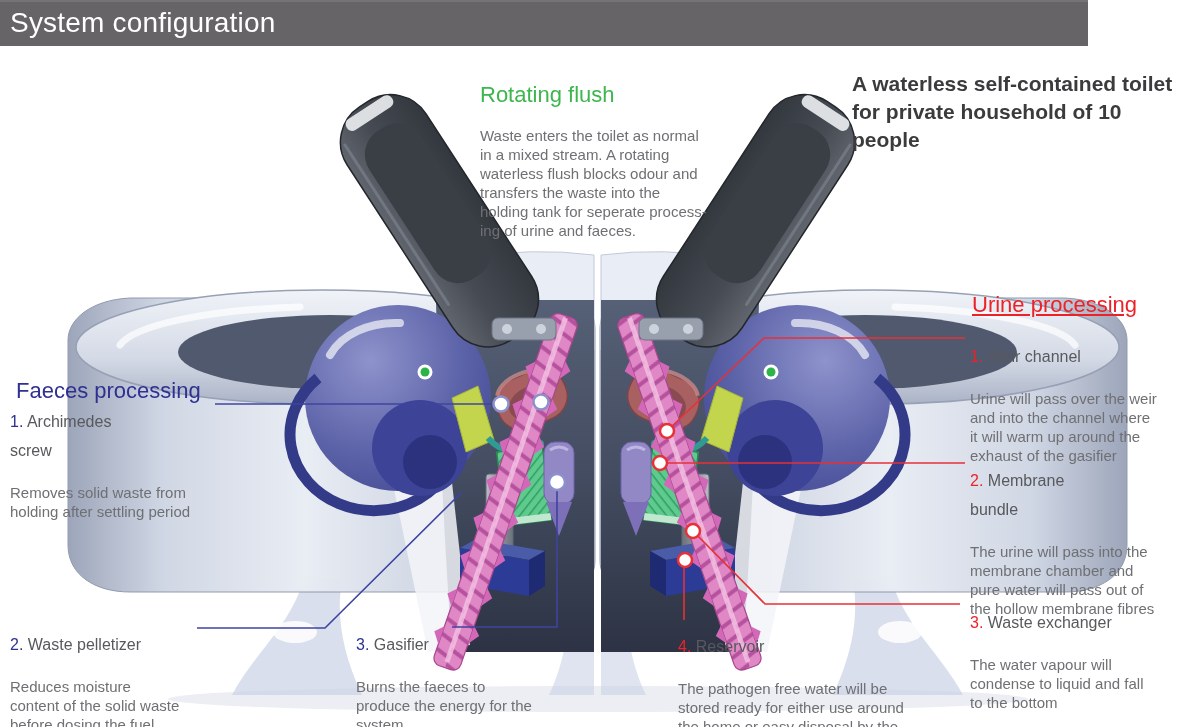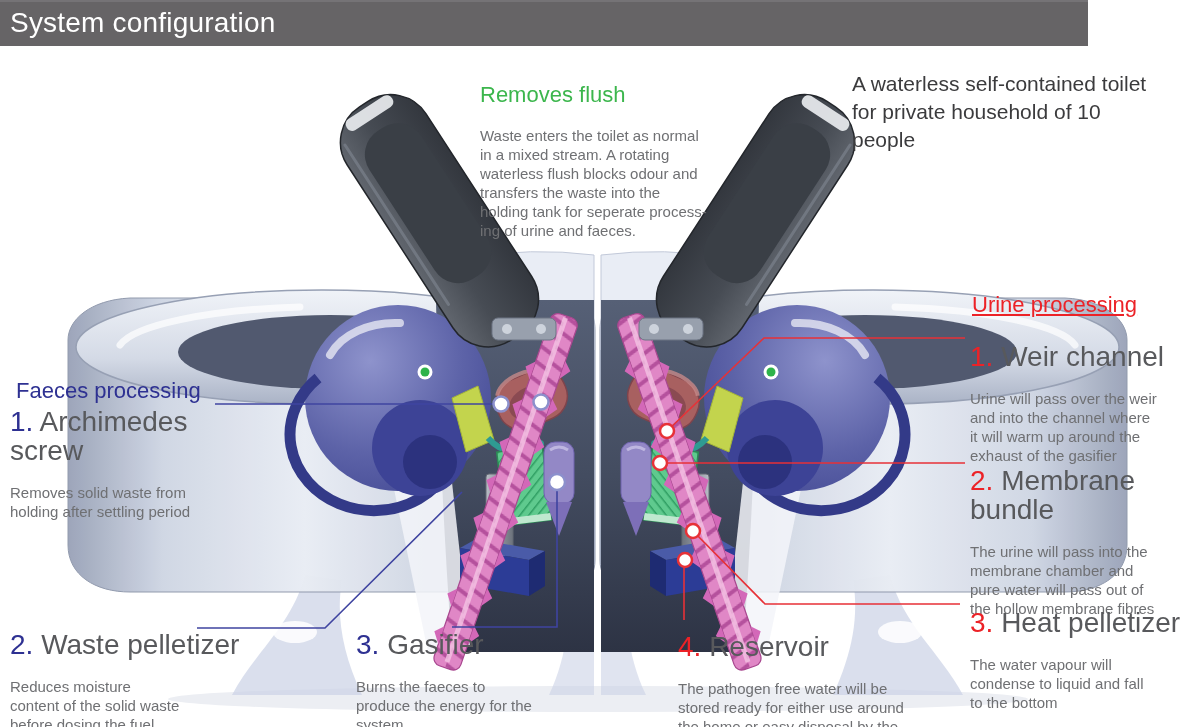--- a/index.html
+++ b/index.html
@@ -8,21 +8,21 @@
   .titlebar{position:absolute;left:0;top:0;width:1088px;height:46px;background:#666466;
             border-top:2px solid #757376;box-sizing:border-box;}
   .titlebar .t{position:absolute;left:10px;top:5px;font-size:28px;color:#ffffff;letter-spacing:.2px;}
   .svglayer{position:absolute;left:0;top:0;width:1200px;height:727px;}
   .txt{position:absolute;white-space:pre-line;}
   .h-green{color:#3cb64d;font-size:22px;}
   .h-blue{color:#2e3192;font-size:22px;margin-top:29px;}
   .h-red{color:#ec2227;font-size:22px;text-decoration:underline;}
   .body{color:#6f7073;font-size:15px;line-height:19px;}
   .statement{color:#3b3b3d;font-size:21px;line-height:28px;}
-  .callout-title{font-size:28px;line-height:29px;color:#58595c;}
+  .callout-title{font-size:16px;line-height:29px;color:#58595c;}
   .num-blue{color:#2e3192;}
   .num-red{color:#ec2227;}
 </style>
 </head>
 <body>
 
 <div class="stage">
 
   <svg class="svglayer" viewBox="0 0 1200 727">
     <defs>
@@ -186,30 +186,30 @@
       <circle cx="693" cy="531" r="7" fill="#ffffff" stroke="#e73137" stroke-width="2.5"></circle>
       <circle cx="685" cy="560" r="7" fill="#ffffff" stroke="#e73137" stroke-width="2.5"></circle>
     </g>
   </svg>
 
   <div class="titlebar">
     <div class="t">System configuration</div>
   </div>
 
   <div class="txt" style="left:480px;top:64px;width:250px;">
-    <div class="h-green">Removes flush</div>
+    <div class="h-green">Rotating flush</div>
     <div class="body">Waste enters the toilet as normal
 in a mixed stream. A rotating
 waterless flush blocks odour and
 transfers the waste into the
 holding tank for seperate process-
 ing of urine and faeces.</div>
   </div>
 
-  <div class="txt statement" style="left:852px;top:70px;width:340px;">A waterless self-contained toilet
+  <div class="txt statement" style="left:852px;top:70px;width:340px;font-weight:bold;">A waterless self-contained toilet
 for private household of 10
 people</div>
 
   <div class="txt h-blue" style="left:16px;top:349px;">Faeces processing</div>
 
   <div class="txt" style="left:10px;top:389px;width:210px;">
     <div class="callout-title"><span class="num-blue">1.</span> <span>Archimedes
 screw</span></div>
     <div class="body">Removes solid waste from
 holding after settling period</div>
@@ -243,21 +243,21 @@
   <div class="txt" style="left:970px;top:448px;width:225px;">
     <div class="callout-title"><span class="num-red">2.</span> <span>Membrane
 bundle</span></div>
     <div class="body">The urine will pass into the
 membrane chamber and
 pure water will pass out of
 the hollow membrane fibres</div>
   </div>
 
   <div class="txt" style="left:970px;top:590px;width:230px;">
-    <div class="callout-title"><span class="num-red">3.</span> <span>Heat pelletizer</span></div>
+    <div class="callout-title"><span class="num-red">3.</span> <span>Waste exchanger</span></div>
     <div class="body">The water vapour will
 condense to liquid and fall
 to the bottom</div>
   </div>
 
   <div class="txt" style="left:678px;top:614px;width:250px;">
     <div class="callout-title"><span class="num-red">4.</span> <span>Reservoir</span></div>
     <div class="body">The pathogen free water will be
 stored ready for either use around
 the home or easy disposal by the

